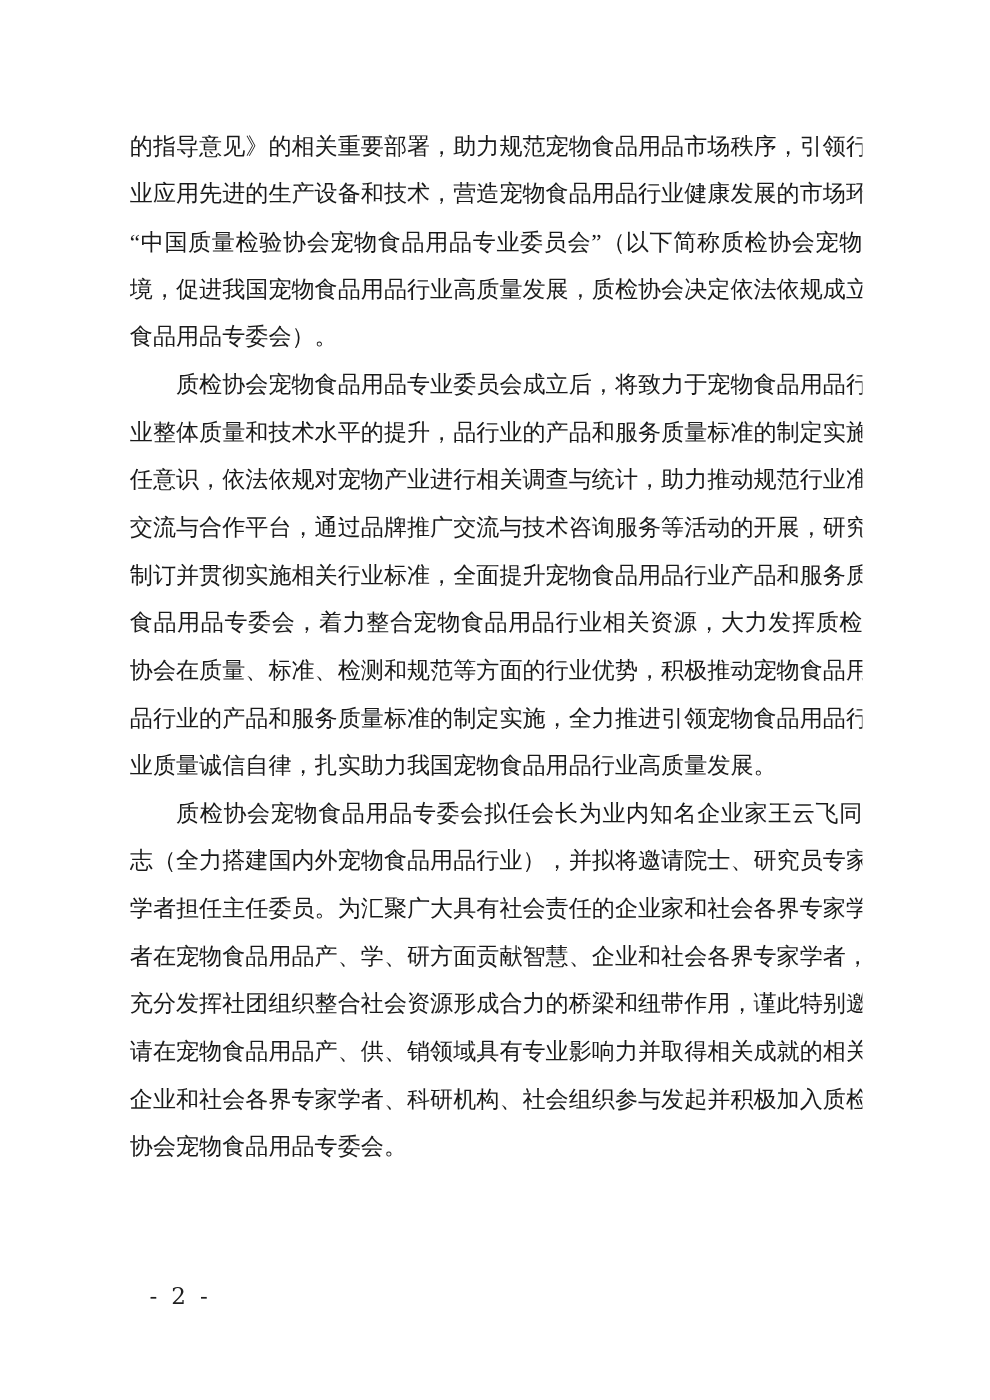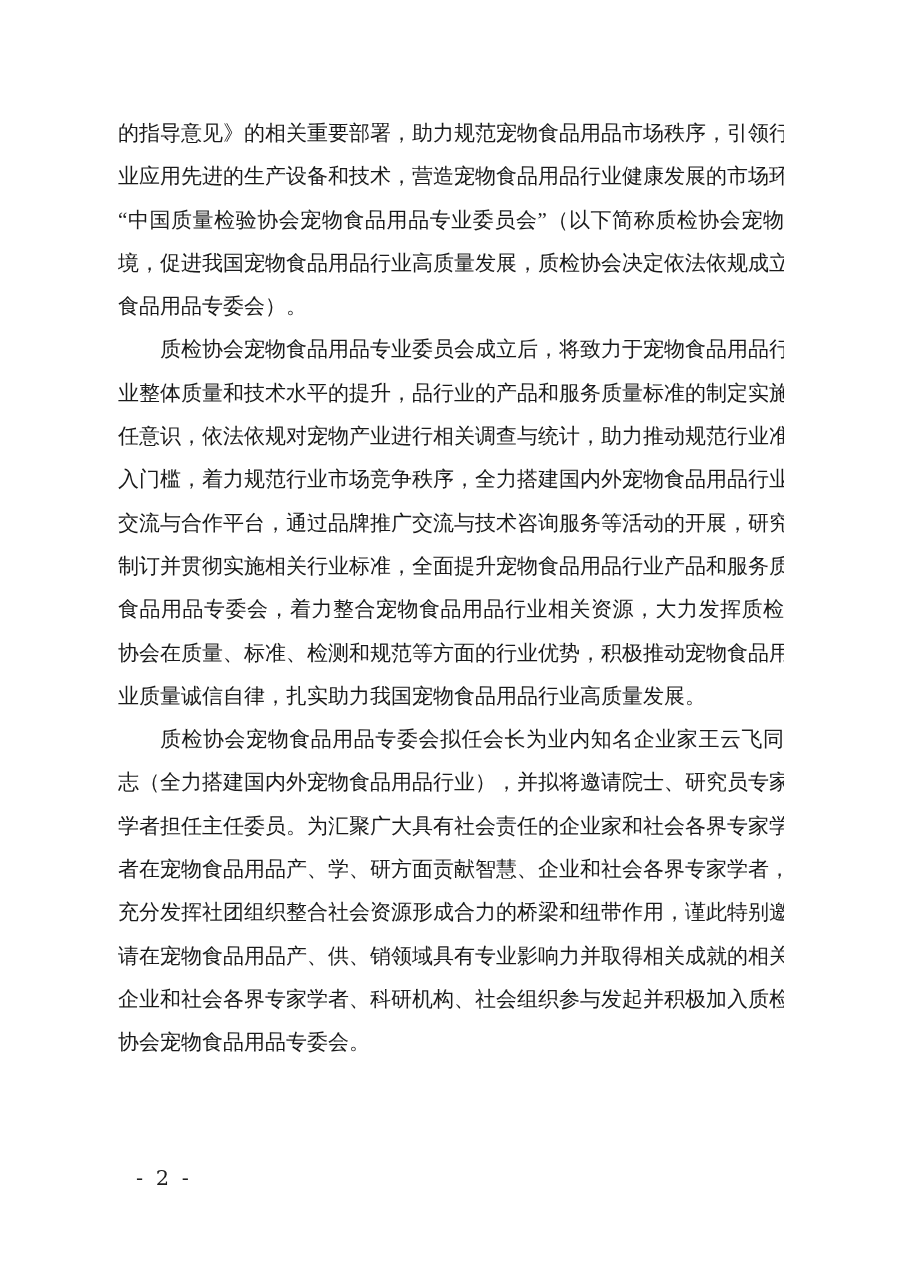--- a/index.html
+++ b/index.html
@@ -63,25 +63,25 @@
 <div class="page">
   <div class="text-block" id="text-block">
       <div class="line">的指导意见》的相关重要部署，助力规范宠物食品用品市场秩序，引领行</div>
       <div class="line">业应用先进的生产设备和技术，营造宠物食品用品行业健康发展的市场环</div>
       <div class="line">“中国质量检验协会宠物食品用品专业委员会”（以下简称质检协会宠物</div>
       <div class="line">境，促进我国宠物食品用品行业高质量发展，质检协会决定依法依规成立</div>
       <div class="line last">食品用品专委会）。</div>
       <div class="line indent">质检协会宠物食品用品专业委员会成立后，将致力于宠物食品用品行</div>
       <div class="line">业整体质量和技术水平的提升，品行业的产品和服务质量标准的制定实施</div>
       <div class="line">任意识，依法依规对宠物产业进行相关调查与统计，助力推动规范行业准</div>
-      <div class="line">入门槛，着力规范行业市场竞争秩序，全力搭建国内外宠物食品用品行业</div>
       <div class="line">交流与合作平台，通过品牌推广交流与技术咨询服务等活动的开展，研究</div>
       <div class="line">制订并贯彻实施相关行业标准，全面提升宠物食品用品行业产品和服务质</div>
       <div class="line">食品用品专委会，着力整合宠物食品用品行业相关资源，大力发挥质检</div>
       <div class="line">协会在质量、标准、检测和规范等方面的行业优势，积极推动宠物食品用</div>
+      <div class="line">品行业的产品和服务质量标准的制定实施，全力推进引领宠物食品用品行</div>
       <div class="line last">业质量诚信自律，扎实助力我国宠物食品用品行业高质量发展。</div>
       <div class="line indent">质检协会宠物食品用品专委会拟任会长为业内知名企业家王云飞同</div>
       <div class="line">志（全力搭建国内外宠物食品用品行业），并拟将邀请院士、研究员专家</div>
       <div class="line">学者担任主任委员。为汇聚广大具有社会责任的企业家和社会各界专家学</div>
       <div class="line">者在宠物食品用品产、学、研方面贡献智慧、企业和社会各界专家学者，</div>
       <div class="line">充分发挥社团组织整合社会资源形成合力的桥梁和纽带作用，谨此特别邀</div>
       <div class="line">请在宠物食品用品产、供、销领域具有专业影响力并取得相关成就的相关</div>
       <div class="line">企业和社会各界专家学者、科研机构、社会组织参与发起并积极加入质检</div>
       <div class="line last">协会宠物食品用品专委会。</div>
     </div>

